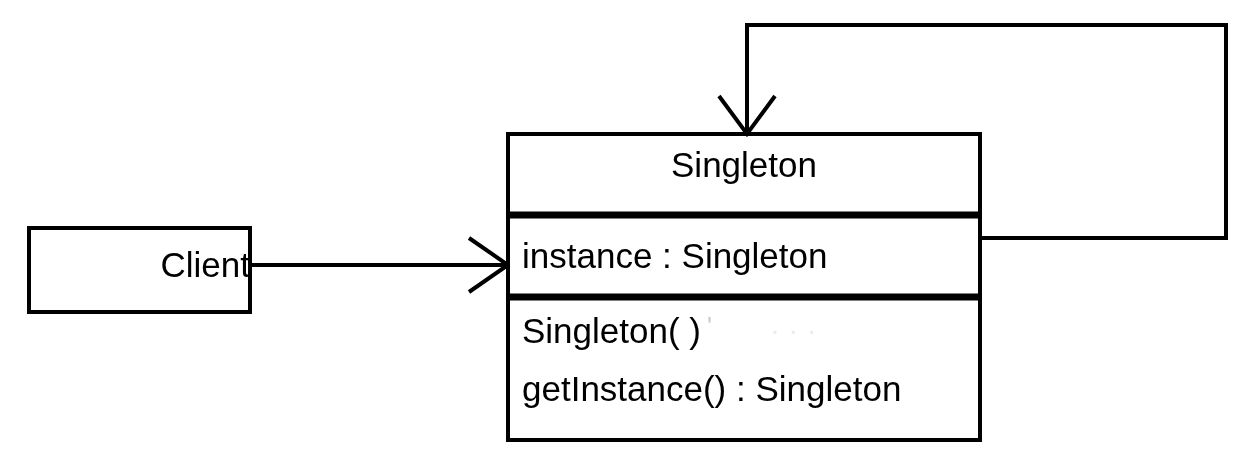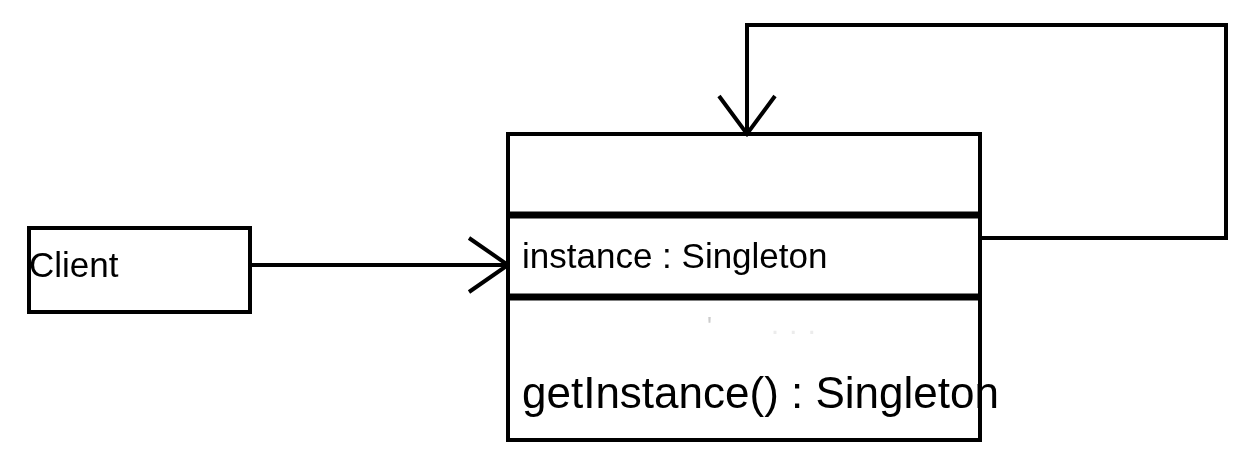--- a/index.html
+++ b/index.html
@@ -29,21 +29,21 @@
     color: #000000;
     font-family: "Liberation Sans", sans-serif;
     white-space: nowrap;
     line-height: 1;
   }
   
   #client-name-label {
     left: 29px;
     top: 247px;
     width: 221px;
-    text-align: left;
+    text-align: right;
     font-size: 35px;
   }
   
   #singleton-name-label {
     left: 508px;
     top: 147px;
     width: 472px;
     text-align: center;
     font-size: 35px;
   }
@@ -57,21 +57,21 @@
   
   #singleton-operation-0-label {
     left: 522px;
     top: 313px;
     font-size: 35px;
     text-align: left;
   }
   #singleton-operation-1-label {
     left: 522px;
     top: 371px;
-    font-size: 44px;
+    font-size: 35px;
     text-align: left;
   }
   
   .scan-artifact {
     position: absolute;
     color: #d9d9d9;
     font-family: "Liberation Sans", sans-serif;
     white-space: nowrap;
     line-height: 1;
     font-size: 35px;
@@ -125,23 +125,25 @@
 
       <line x1="747" y1="24" x2="747" y2="134" stroke="#000000" stroke-width="4"></line>
 
       <path d="M 719 96 L 747 134 L 775 96" fill="none" stroke="#000000" stroke-width="4" stroke-linecap="butt"></path>
     </g>
 
   </svg>
 
   <div class="label" id="client-name-label">Client</div>
 
+  <div class="label" id="singleton-name-label">Singleton</div>
 
   <div class="label" id="singleton-attribute-label">instance : Singleton</div>
 
+  <div class="label" id="singleton-operation-0-label">Singleton( )</div>
 
   <div class="label" id="singleton-operation-1-label">getInstance() : Singleton</div>
 
   <div class="scan-artifact" id="artifact-inside-parens">'</div>
 
   <div class="scan-artifact" id="artifact-trailing">· · ·</div>
 
 </div>
 
 </body></html>

